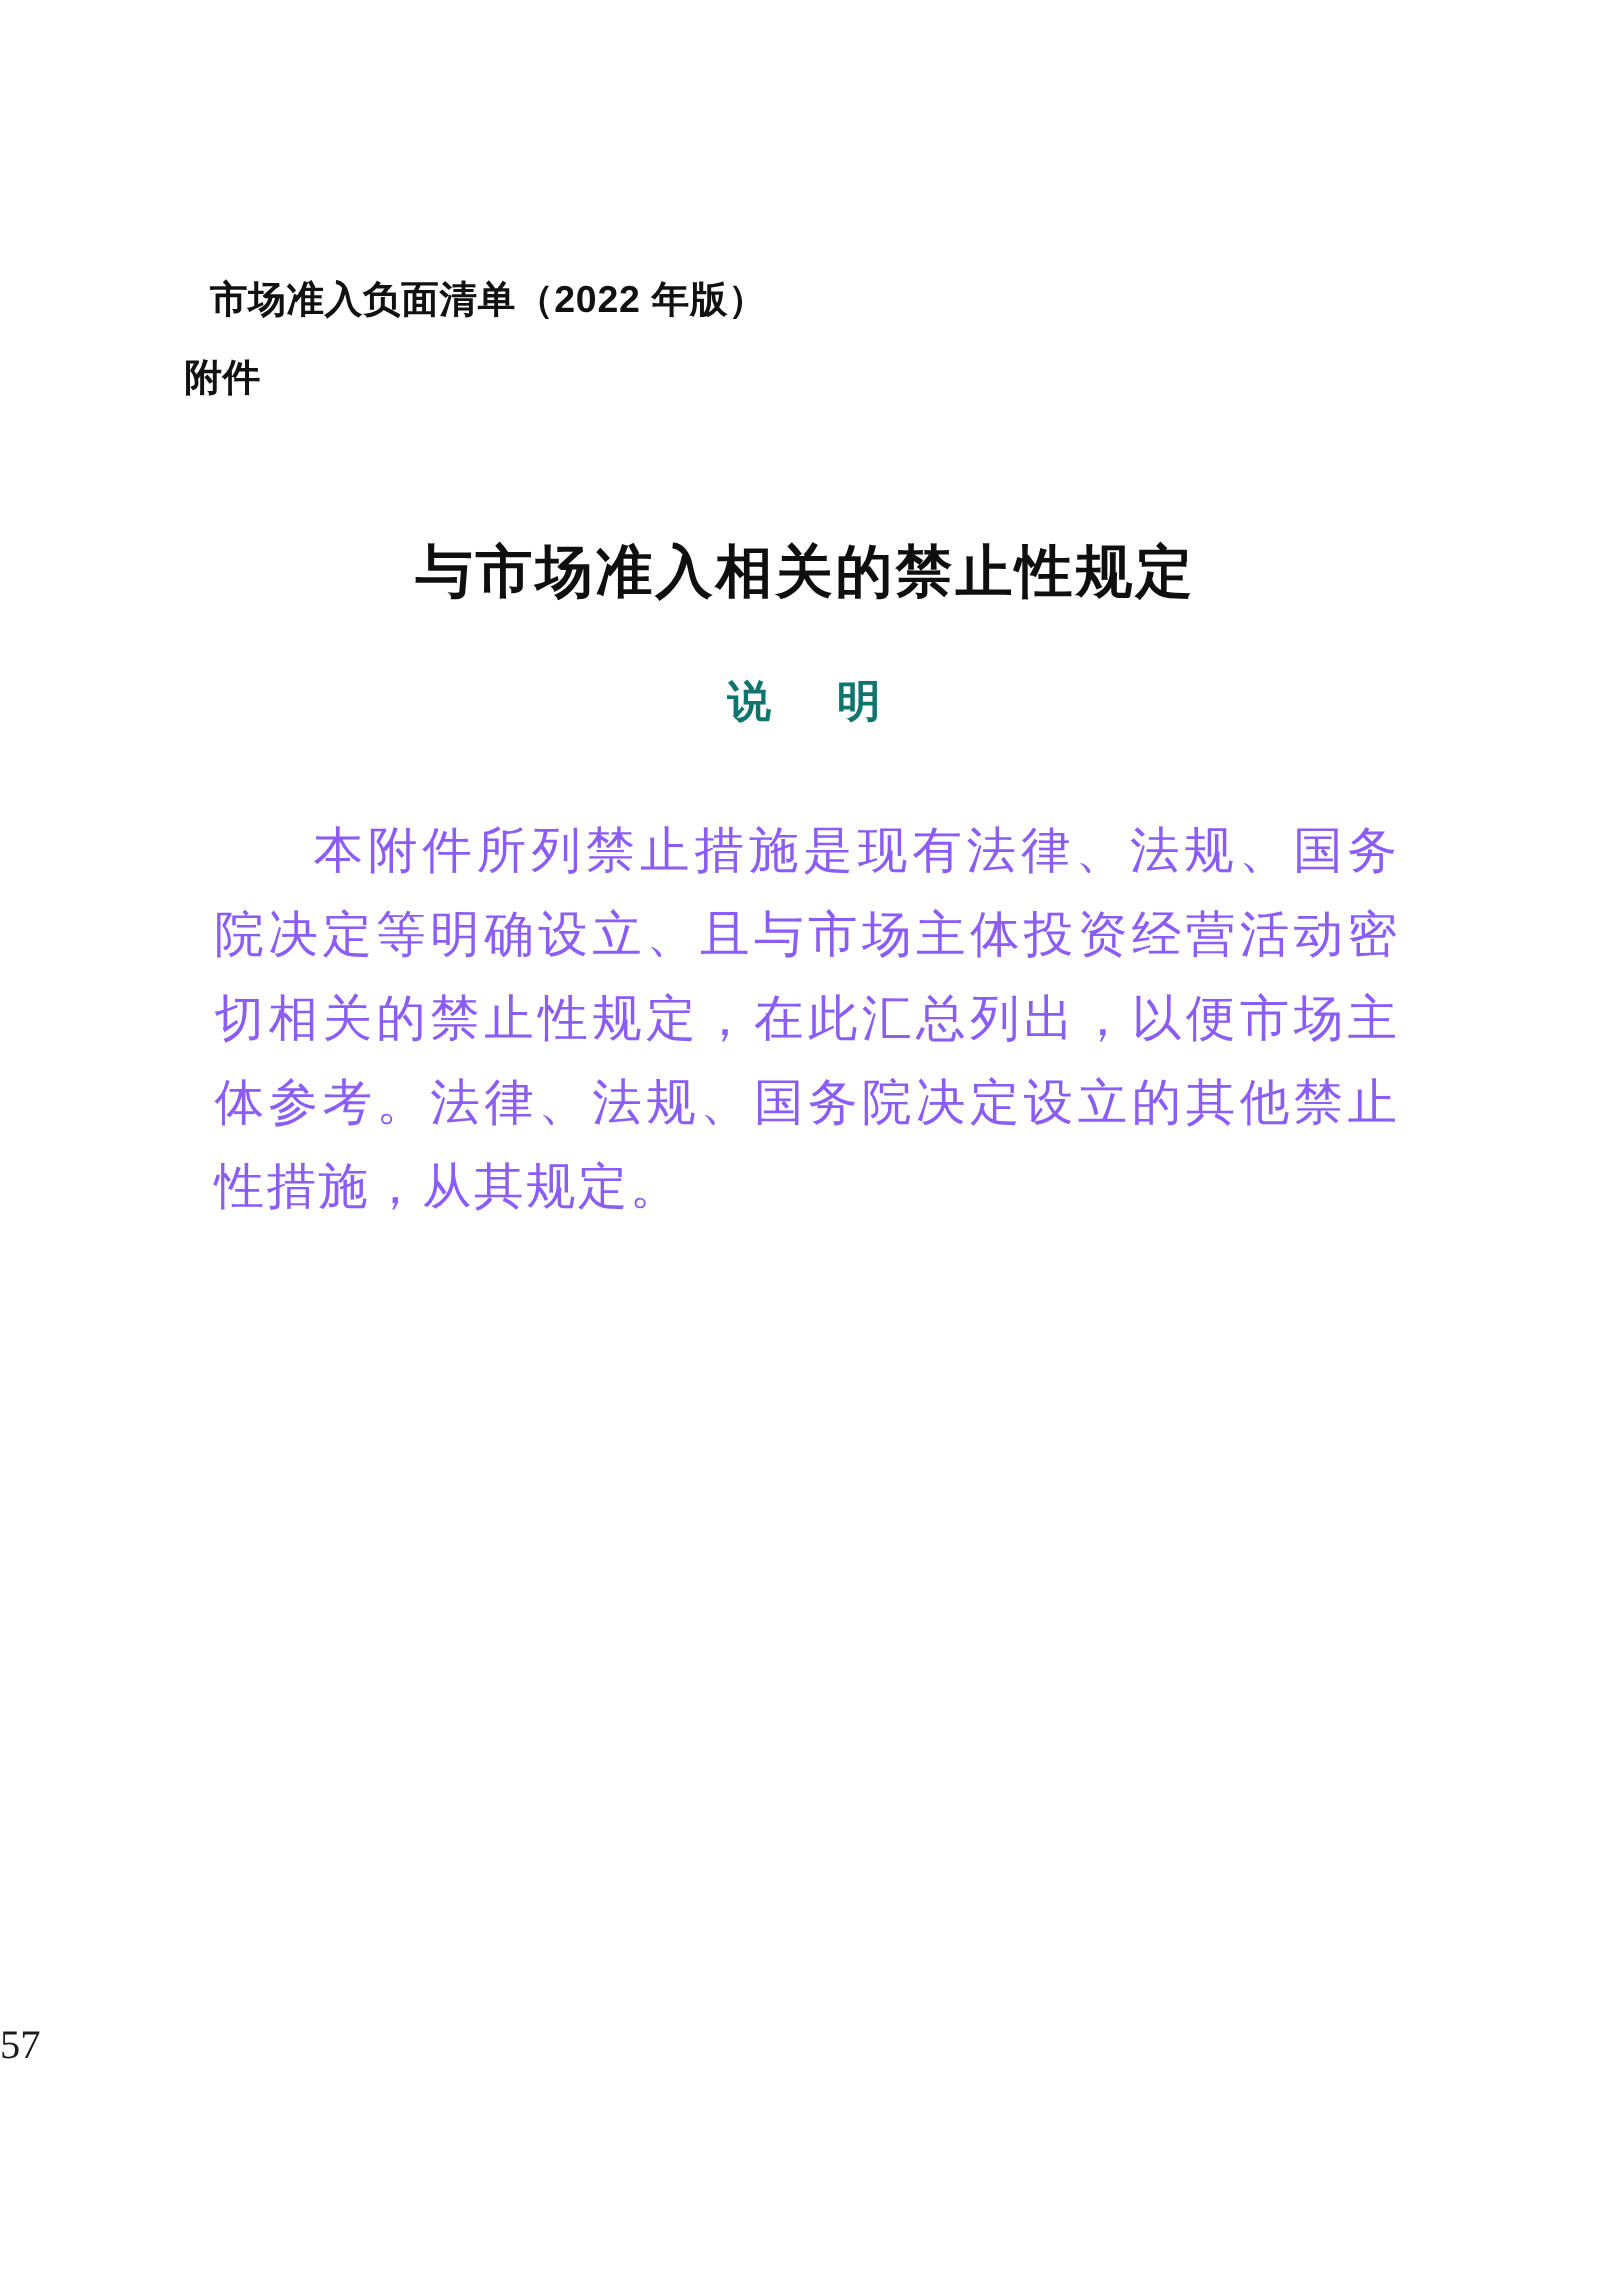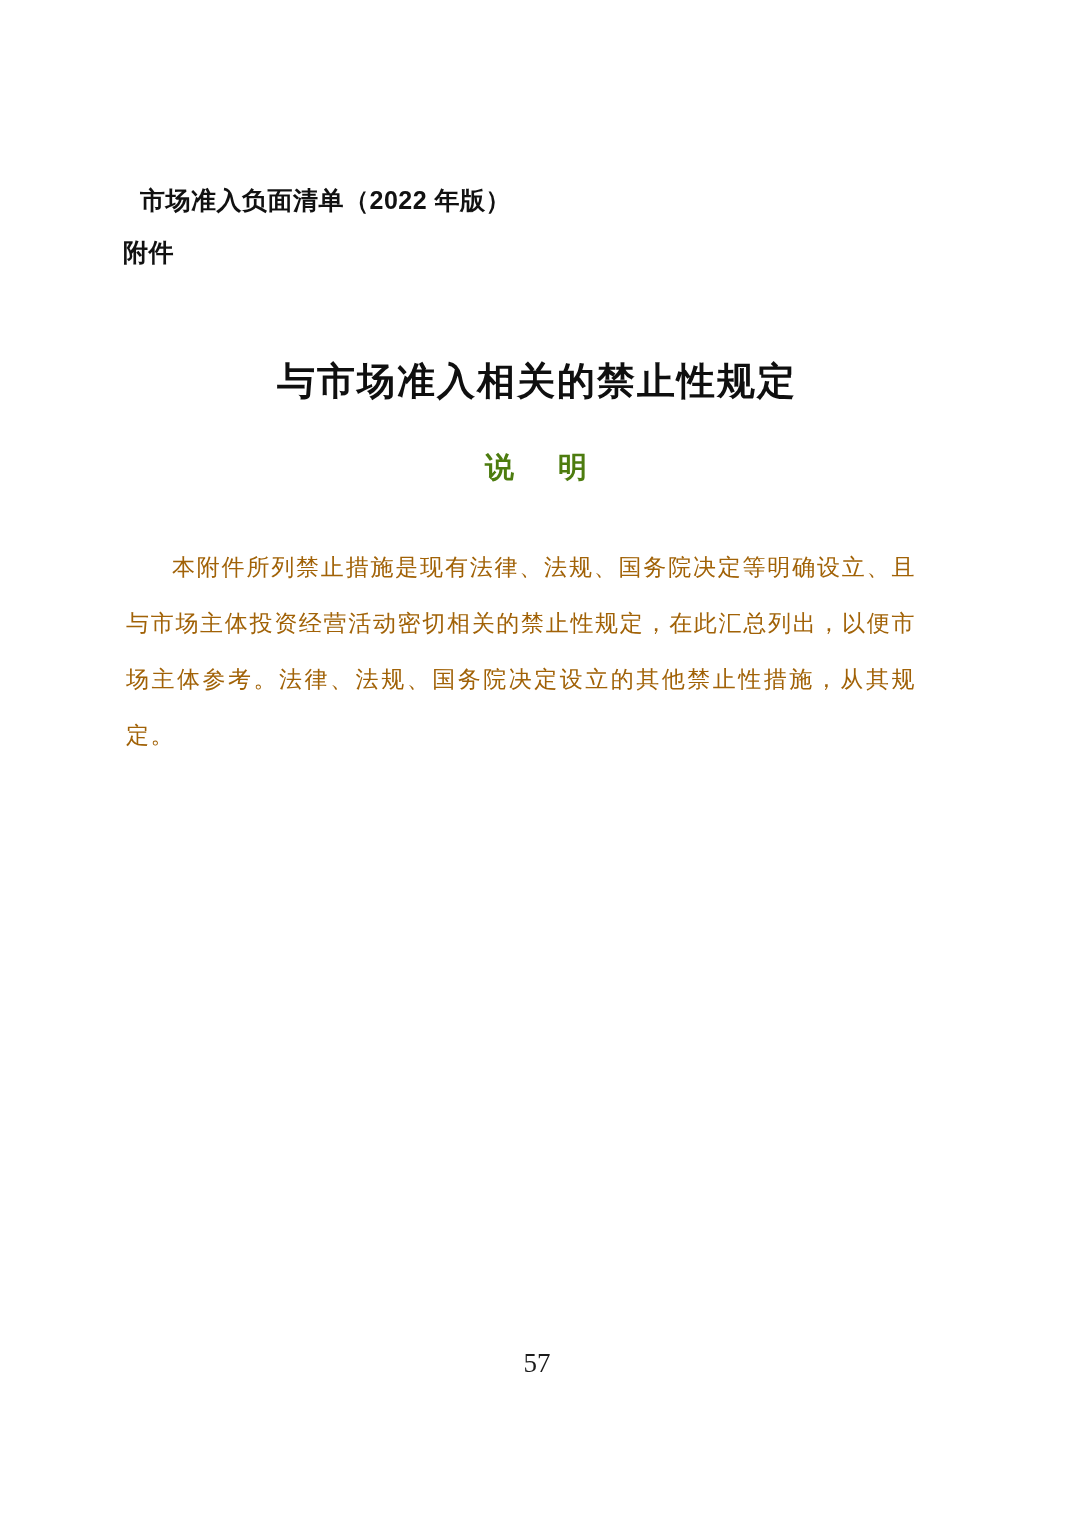--- a/index.html
+++ b/index.html
@@ -57,49 +57,49 @@
   .section-title {
     position: absolute;
     left: 0;
     right: 0;
     top: 448px;
     text-align: center;
     font-family: "Liberation Sans", "DejaVu Sans", sans-serif;
     font-weight: bold;
     font-size: 29px;
     letter-spacing: 2px;
-    color: #4d7c0f;
+    color: #0f766e;
   }
   .section-title .gap {
     display: inline-block;
     width: 42px;
   }
   .body-text {
     position: absolute;
-    left: 126px;
+    left: 143px;
     top: 540px;
     width: 790px;
     font-family: "Liberation Serif", "DejaVu Serif", serif;
-    font-size: 23px;
+    font-size: 33px;
     line-height: 56px;
     text-align: justify;
     text-justify: inter-ideograph;
     letter-spacing: 1.6px;
-    color: #a16207;
+    color: #8b5cf6;
   }
   .body-text p {
     margin: 0;
     text-indent: 2em;
   }
   .page-number {
     position: absolute;
     left: 0;
     right: 0;
     top: 1348px;
-    text-align: center;
+    text-align: left;
     font-family: "Liberation Serif", "DejaVu Serif", serif;
     font-size: 27px;
     color: #1b1b1b;
   }
 </style>
 </head>
 <body>
 
 <div class="page">
 

